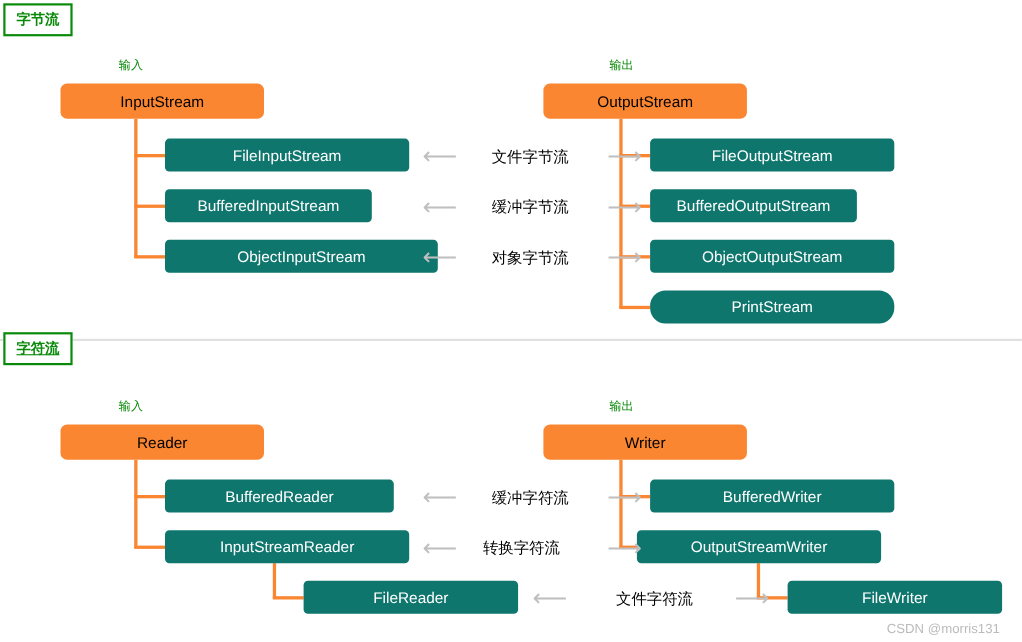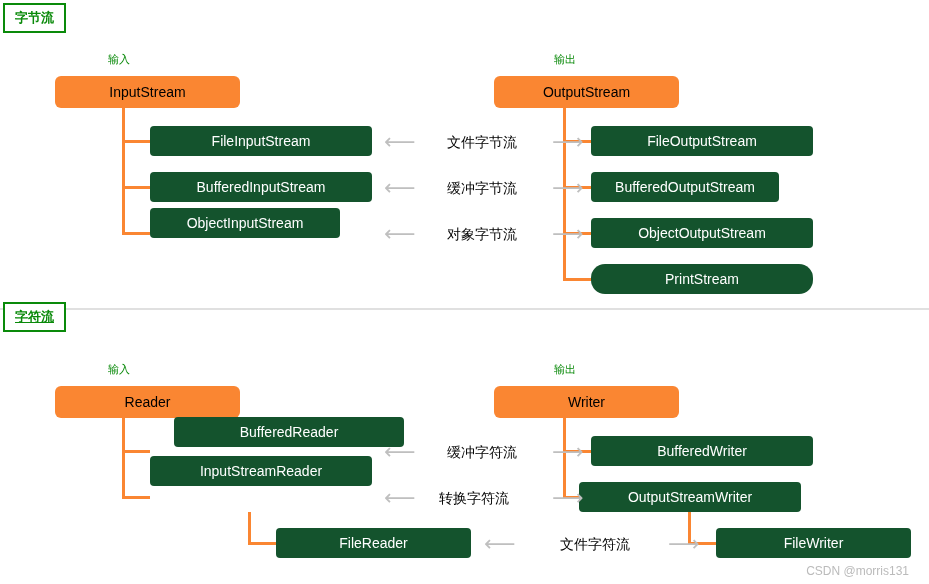--- a/index.html
+++ b/index.html
@@ -1,20 +1,20 @@
 <!DOCTYPE html>
 <html><head>
   <meta charset="utf-8">
   <style>
     * { box-sizing: border-box; margin: 0; padding: 0; }
     body { font-family: "Microsoft YaHei", Arial, sans-serif; background: #fff; width: 929px; height: 584px; position: relative; }
     .section-label { position: absolute; border: 2px solid #0a8a0a; color: #0a8a0a; font-size: 13px; font-weight: bold; padding: 4px 10px; background: #fff; }
     .hdr { position: absolute; color: #0a8a0a; font-size: 11px; font-weight: normal; }
     .box-orange { position: absolute; background: #fa8632; color: #000; font-size: 14px; text-align: center; border-radius: 6px; display: flex; align-items: center; justify-content: center; height: 32px; }
-    .box-blue { position: absolute; background: #14532d; color: #fff; font-size: 14px; text-align: center; border-radius: 4px; display: flex; align-items: center; justify-content: center; height: 30px; }
+    .box-blue { position: absolute; background: #0f766e; color: #fff; font-size: 14px; text-align: center; border-radius: 4px; display: flex; align-items: center; justify-content: center; height: 30px; }
     .center-label { position: absolute; color: #000; font-size: 14px; text-align: center; width: 100px; }
     .vline-orange { position: absolute; background: #fa8632; width: 3px; }
     .hline-orange { position: absolute; background: #fa8632; height: 3px; }
     .divider { position: absolute; left: 0; width: 929px; height: 2px; background: #e0e0e0; }
     .arrow-l, .arrow-r { position: absolute; color: #bfbfbf; font-size: 22px; line-height: 1; }
     .footer { position: absolute; right: 20px; bottom: 6px; font-size: 12px; color: #bbb; }
   </style>
 </head>
 <body>
 
@@ -31,22 +31,22 @@
 <div class="hline-orange" style="left:122px; top:186px; width:28px;"></div>
 <div class="hline-orange" style="left:122px; top:232px; width:28px;"></div>
 
 <div class="vline-orange" style="left:563px; top:108px; height:172px;"></div>
 <div class="hline-orange" style="left:563px; top:140px; width:28px;"></div>
 <div class="hline-orange" style="left:563px; top:186px; width:28px;"></div>
 <div class="hline-orange" style="left:563px; top:232px; width:28px;"></div>
 <div class="hline-orange" style="left:563px; top:278px; width:28px;"></div>
 
 <div class="box-blue" style="left:150px; top:126px; width:222px;">FileInputStream</div>
-<div class="box-blue" style="left:150px; top:172px; width:222px;">BufferedInputStream</div>
-<div class="box-blue" style="left:150px; top:208px; width:190px;">ObjectInputStream</div>
+<div class="box-blue" style="left:150px; top:172px; width:188px;">BufferedInputStream</div>
+<div class="box-blue" style="left:150px; top:218px; width:248px;">ObjectInputStream</div>
 
 <div class="box-blue" style="left:591px; top:126px; width:222px;">FileOutputStream</div>
 <div class="box-blue" style="left:591px; top:172px; width:188px;">BufferedOutputStream</div>
 <div class="box-blue" style="left:591px; top:218px; width:222px;">ObjectOutputStream</div>
 <div class="box-blue" style="left:591px; top:264px; width:222px;border-radius:14px;">PrintStream</div>
 
 <div class="arrow-l" style="left:384px; top:131px;">⟵</div>
 <div class="center-label" style="left:432px; top:134px;">文件字节流</div>
 <div class="arrow-r" style="left:552px; top:131px;">⟶</div>
 
@@ -75,22 +75,22 @@
 <div class="vline-orange" style="left:248px; top:512px; height:32px;"></div>
 <div class="hline-orange" style="left:248px; top:542px; width:28px;"></div>
 
 <div class="vline-orange" style="left:563px; top:418px; height:80px;"></div>
 <div class="hline-orange" style="left:563px; top:450px; width:28px;"></div>
 <div class="hline-orange" style="left:563px; top:496px; width:28px;"></div>
 
 <div class="vline-orange" style="left:688px; top:512px; height:32px;"></div>
 <div class="hline-orange" style="left:688px; top:542px; width:28px;"></div>
 
-<div class="box-blue" style="left:150px; top:417px; width:230px;margin-left:24px;">BufferedReader</div>
-<div class="box-blue" style="left:150px; top:456px; width:222px;">InputStreamReader</div>
+<div class="box-blue" style="left:150px; top:436px; width:208px;">BufferedReader</div>
+<div class="box-blue" style="left:150px; top:482px; width:222px;">InputStreamReader</div>
 <div class="box-blue" style="left:276px; top:528px; width:195px;">FileReader</div>
 
 <div class="box-blue" style="left:591px; top:436px; width:222px;">BufferedWriter</div>
 <div class="box-blue" style="left:579px; top:482px; width:222px;">OutputStreamWriter</div>
 <div class="box-blue" style="left:716px; top:528px; width:195px;">FileWriter</div>
 
 <div class="arrow-l" style="left:384px; top:441px;">⟵</div>
 <div class="center-label" style="left:432px; top:444px;">缓冲字符流</div>
 <div class="arrow-r" style="left:552px; top:441px;">⟶</div>
 

